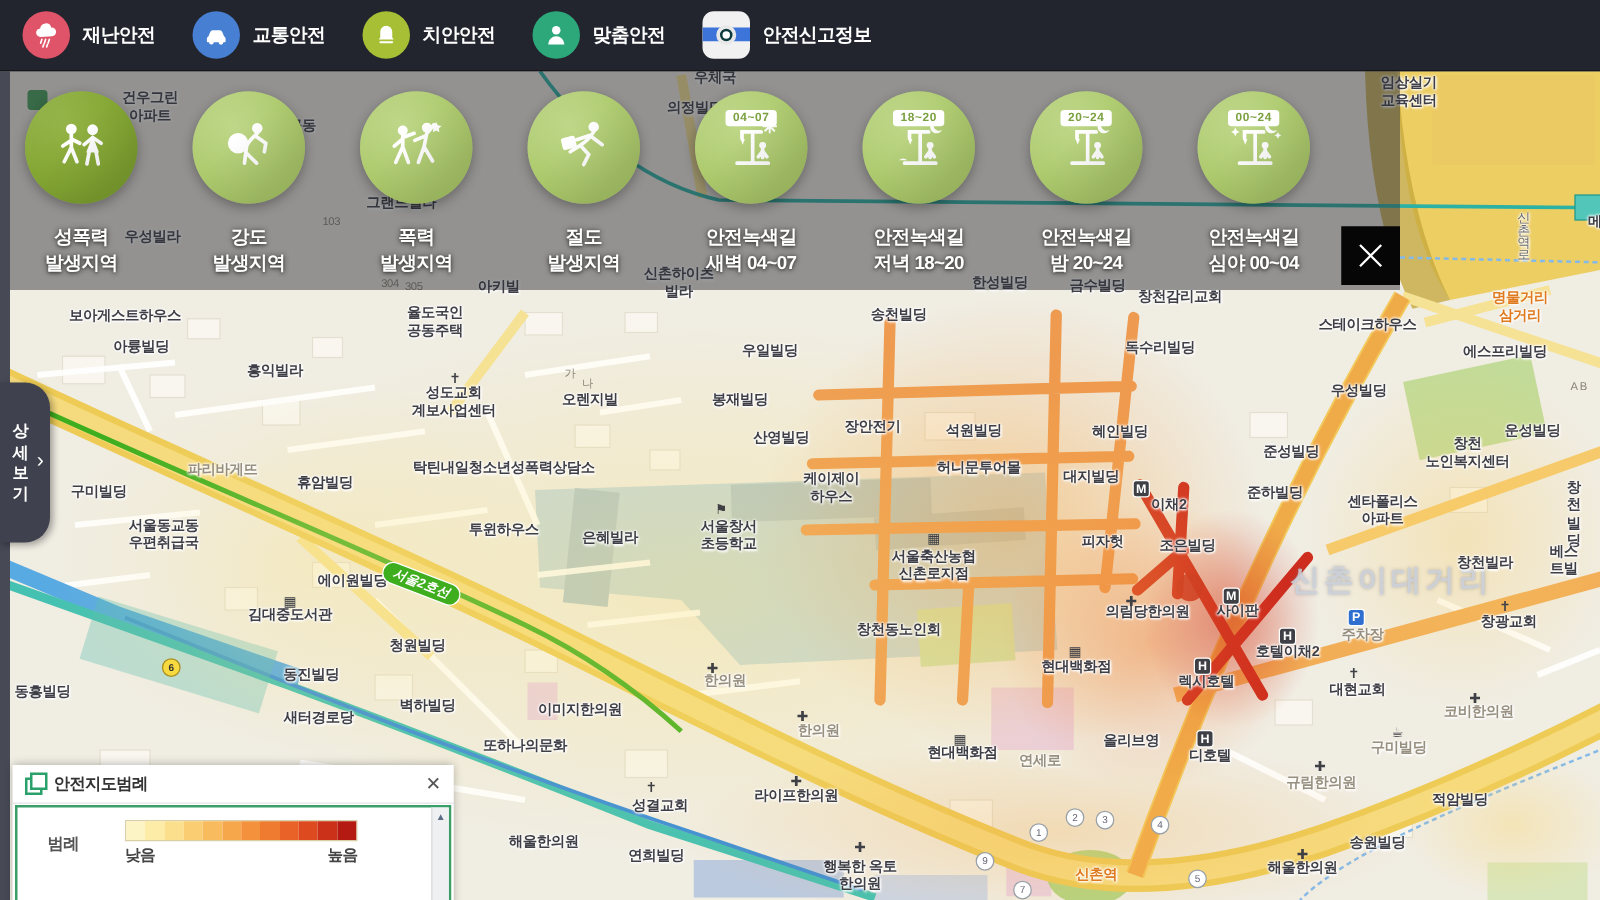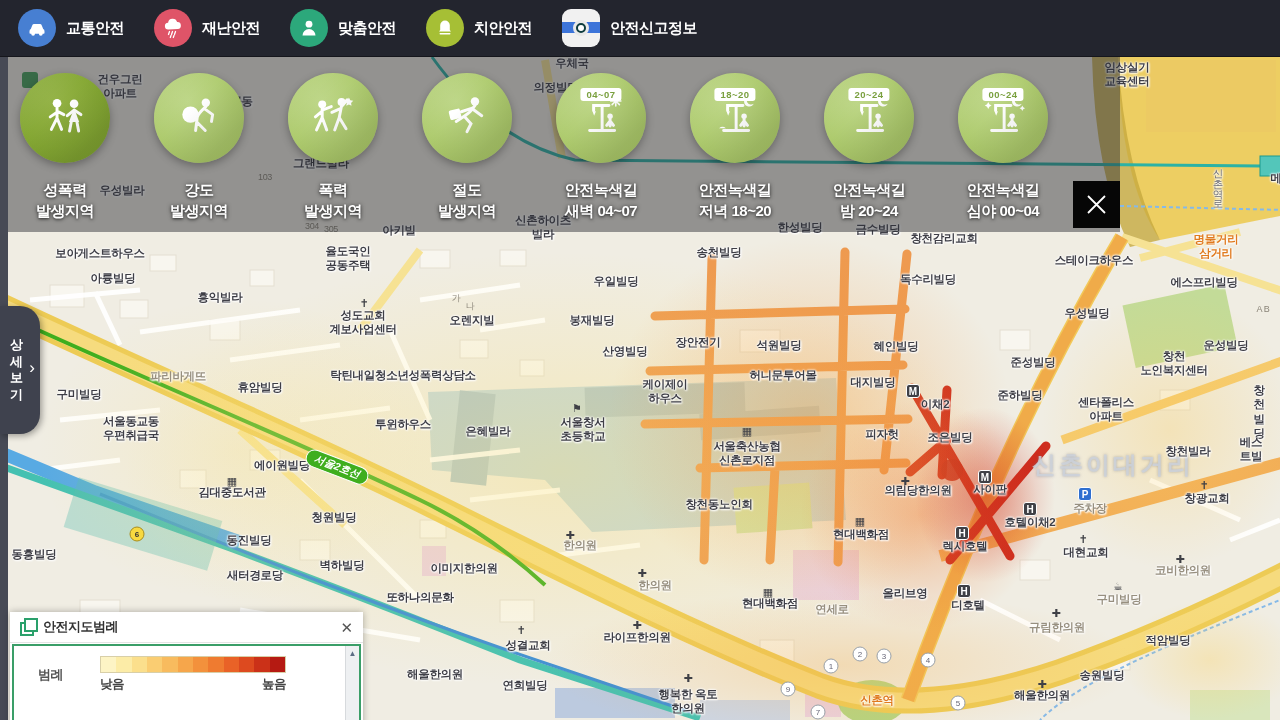--- a/index.html
+++ b/index.html
@@ -492,53 +492,53 @@
         </div>
       </div>
       <div class="lp-scroll">
         <span class="up">▲</span>
       </div>
     </div>
   </div>
 
   <nav class="topnav" id="topnav">
       <div class="nav-item">
-        <span class="nav-circle" style="background:#477fd2">
-          <svg width="24" height="24" viewBox="0 0 24 24">
-            <path d="M4.5 15.2q0-1.8 1.3-2.3L7.2 9.5q.5-1.4 1.9-1.4h5.8q1.4 0 1.9 1.4l1.4 3.4q1.3.5 1.3 2.3V17a.8.8 0 0 1-.8.8h-1a1.9 1.9 0 0 1-3.8 0H10a1.9 1.9 0 0 1-3.8 0h-1a.8.8 0 0 1-.7-.8z" fill="#fff"></path>
-          </svg>
-        </span>
-        <span class="nav-label">교통안전</span>
-      </div>
-      <div class="nav-item">
         <span class="nav-circle" style="background:#df5468">
           <svg width="24" height="24" viewBox="0 0 24 24">
             <path d="M7.5 13.5a3.4 3.4 0 0 1-.4-6.8 4.6 4.6 0 0 1 9-.6 3.2 3.2 0 0 1 .6 6.9z" fill="#fff"></path>
             <path d="M8.5 15.5l-1 3M11.5 15.5l-1 3M14.5 15.5l-1 3M10 19.5l-.7 2M13 19.5l-.7 2" stroke="#fff" stroke-width="1.3" stroke-linecap="round" fill="none"></path>
           </svg>
         </span>
         <span class="nav-label">재난안전</span>
+      </div>
+      <div class="nav-item">
+        <span class="nav-circle" style="background:#477fd2">
+          <svg width="24" height="24" viewBox="0 0 24 24">
+            <path d="M4.5 15.2q0-1.8 1.3-2.3L7.2 9.5q.5-1.4 1.9-1.4h5.8q1.4 0 1.9 1.4l1.4 3.4q1.3.5 1.3 2.3V17a.8.8 0 0 1-.8.8h-1a1.9 1.9 0 0 1-3.8 0H10a1.9 1.9 0 0 1-3.8 0h-1a.8.8 0 0 1-.7-.8z" fill="#fff"></path>
+          </svg>
+        </span>
+        <span class="nav-label">교통안전</span>
+      </div>
+      <div class="nav-item">
+        <span class="nav-circle" style="background:#a6bf35">
+          <svg width="24" height="24" viewBox="0 0 24 24">
+            <path d="M12 4.5a4.8 4.8 0 0 1 4.8 4.8V14l1.2 1.6H6L7.2 14V9.3A4.8 4.8 0 0 1 12 4.5z" fill="#fff"></path>
+            <rect x="6.5" y="17" width="11" height="1.6" rx=".8" fill="#fff"></rect>
+          </svg>
+        </span>
+        <span class="nav-label">치안안전</span>
       </div>
       <div class="nav-item">
         <span class="nav-circle" style="background:#2ca87b">
           <svg width="24" height="24" viewBox="0 0 24 24">
             <circle cx="12" cy="8.2" r="3.4" fill="#fff"></circle>
             <path d="M5.5 19.5a6.5 6.5 0 0 1 13 0z" fill="#fff"></path>
           </svg>
         </span>
         <span class="nav-label">맞춤안전</span>
-      </div>
-      <div class="nav-item">
-        <span class="nav-circle" style="background:#a6bf35">
-          <svg width="24" height="24" viewBox="0 0 24 24">
-            <path d="M12 4.5a4.8 4.8 0 0 1 4.8 4.8V14l1.2 1.6H6L7.2 14V9.3A4.8 4.8 0 0 1 12 4.5z" fill="#fff"></path>
-            <rect x="6.5" y="17" width="11" height="1.6" rx=".8" fill="#fff"></rect>
-          </svg>
-        </span>
-        <span class="nav-label">치안안전</span>
       </div>
       <div class="nav-item">
         <span class="cam-tile">
           <span class="cam-band"></span>
           <span class="cam-lens"></span>
         </span>
         <span class="nav-label">안전신고정보</span>
       </div>
     </nav>
 </div>

